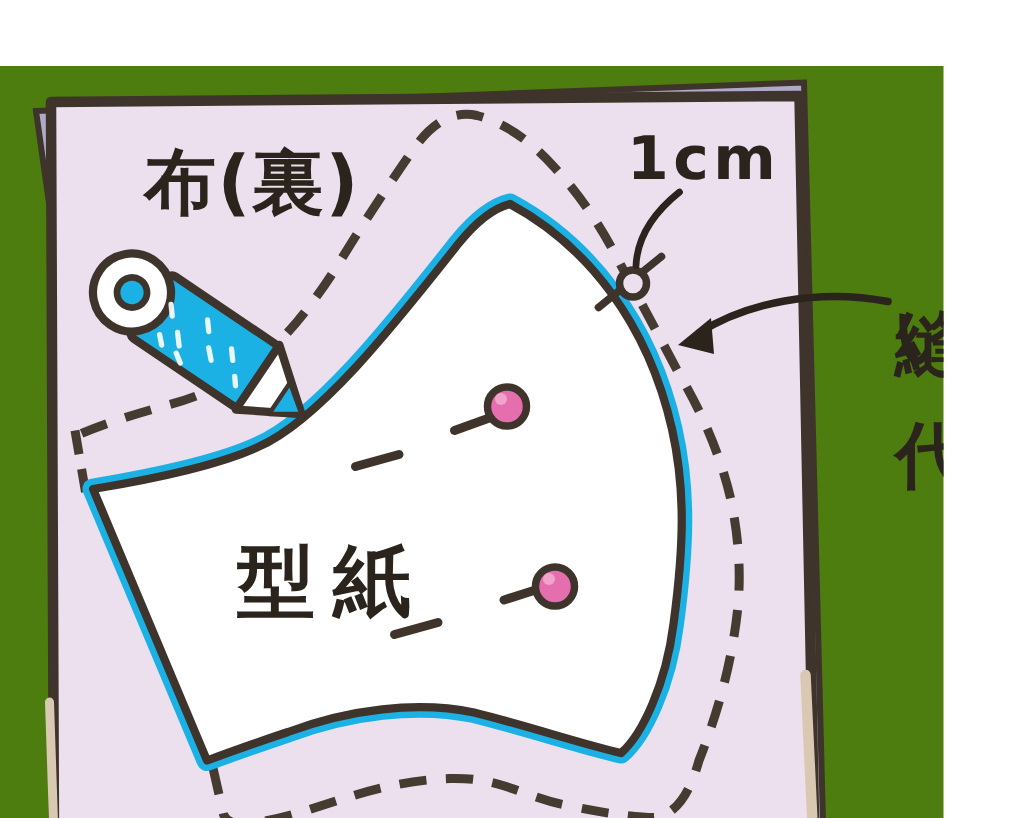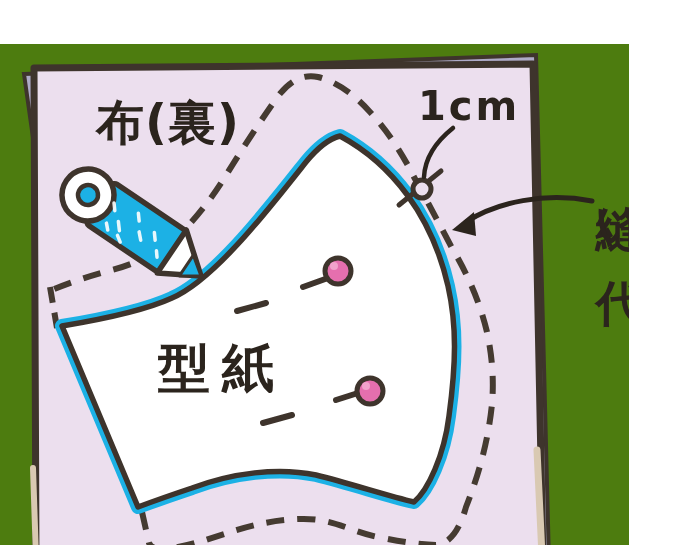--- a/index.html
+++ b/index.html
@@ -15,21 +15,21 @@
   .label{
     position:absolute;
     font-weight:bold;
     color:#2b241d;
     white-space:nowrap;
     line-height:1.1;
     user-select:none;
   }
   .label-fabric{left:96px;top:52px;font-size:48px;letter-spacing:1px;}
   .label-1cm{left:418px;top:40px;font-size:40px;letter-spacing:3px;}
-  .label-pattern{left:158px;top:296px;font-size:52px;letter-spacing:12px;}
+  .label-pattern{left:158px;top:316px;font-size:52px;letter-spacing:12px;}
   .label-seam{
     left:594px;top:124px;font-size:48px;
     writing-mode:vertical-rl;text-orientation:upright;
     letter-spacing:10px;
   }
 </style>
 </head>
 <body>
 
 <div id="stage">

